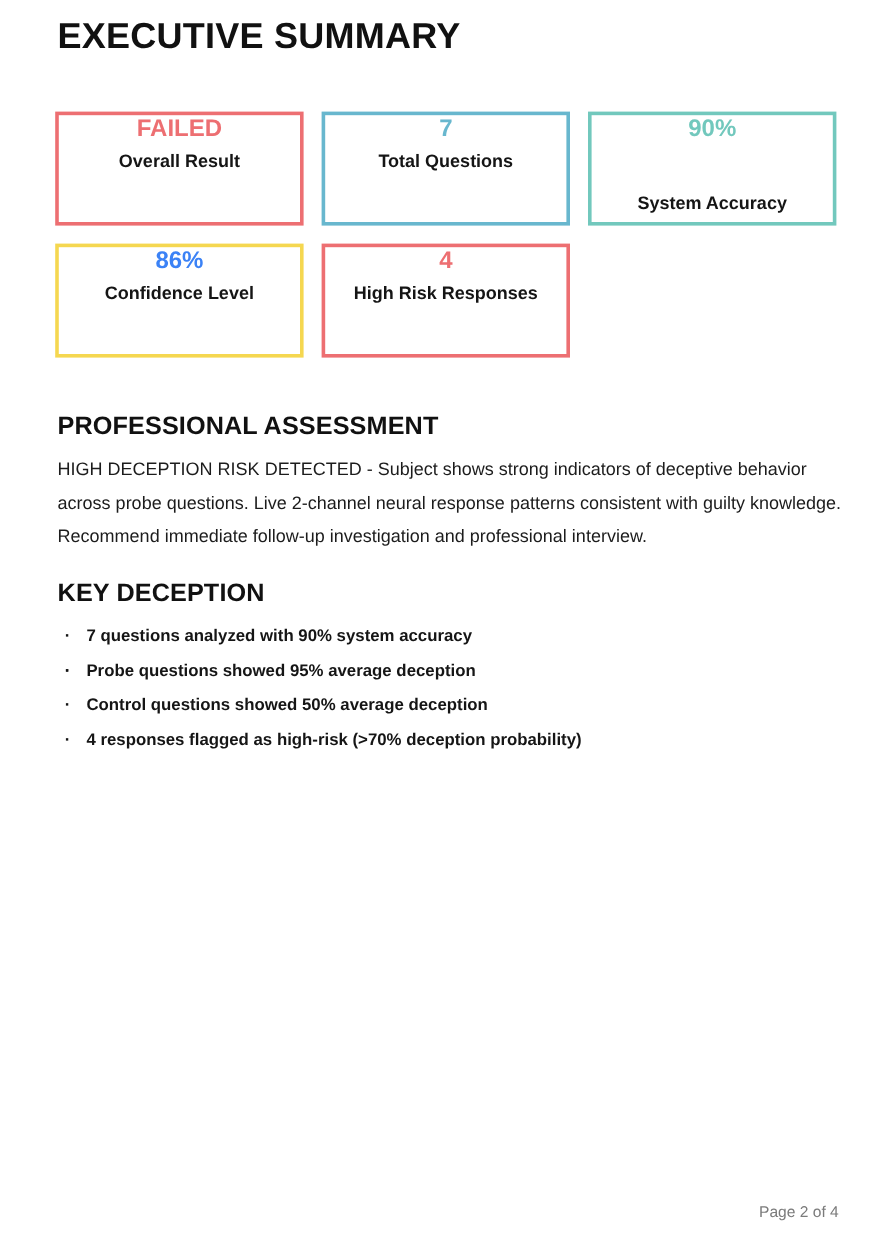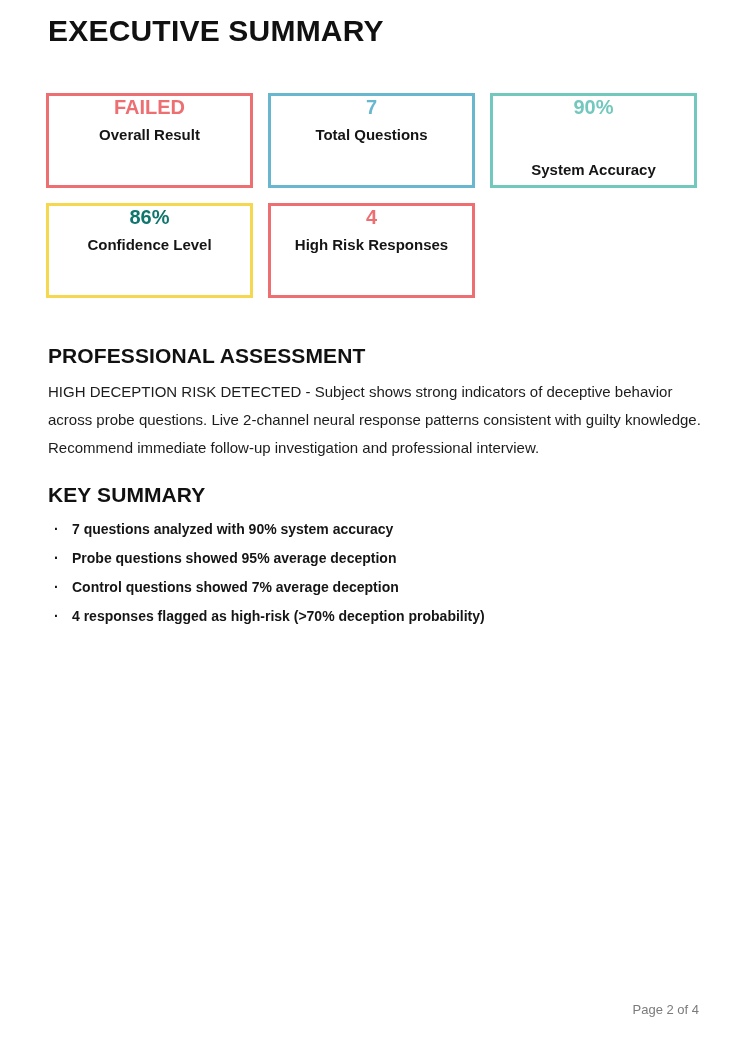--- a/index.html
+++ b/index.html
@@ -117,51 +117,51 @@
   </div>
   <div class="metric-card" style="border-color: rgb(104, 183, 206);">
     <div class="metric-value" style="color: rgb(104, 183, 206);">7</div>
     <div class="metric-label">Total Questions</div>
   </div>
   <div class="metric-card" style="border-color: rgb(114, 200, 189); gap: 44px;">
     <div class="metric-value" style="color: rgb(114, 200, 189);">90%</div>
     <div class="metric-label">System Accuracy</div>
   </div>
   <div class="metric-card" style="border-color: rgb(245, 215, 80);">
-    <div class="metric-value" style="color: #0f766e;">86%</div>
+    <div class="metric-value" style="color: #3b82f6;">86%</div>
     <div class="metric-label">Confidence Level</div>
   </div>
   <div class="metric-card" style="border-color: rgb(237, 111, 114);">
     <div class="metric-value" style="color: rgb(237, 111, 114);">4</div>
     <div class="metric-label">High Risk Responses</div>
   </div>
 </div>
 
 <div class="section section-assessment">
   <h2 class="section-heading">PROFESSIONAL ASSESSMENT</h2>
   <p class="assessment-body">HIGH DECEPTION RISK DETECTED - Subject shows strong indicators of deceptive behavior across probe questions. Live 2-channel neural response patterns consistent with guilty knowledge. Recommend immediate follow-up investigation and professional interview.</p>
 </div>
 
 <div class="section section-findings">
-  <h2 class="section-heading">KEY SUMMARY</h2>
+  <h2 class="section-heading">KEY DECEPTION</h2>
   <ul class="findings-list">
     <li class="finding-item">
       <span class="bullet-dot">·</span>
       <span>7 questions analyzed with 90% system accuracy</span>
     </li>
     <li class="finding-item">
       <span class="bullet-dot">·</span>
     </li>
     <li class="finding-item">
       <span class="bullet-dot">·</span>
       <span>Probe questions showed 95% average deception</span>
     </li>
     <li class="finding-item">
       <span class="bullet-dot">·</span>
-      <span>Control questions showed 7% average deception</span>
+      <span>Control questions showed 50% average deception</span>
     </li>
     <li class="finding-item">
       <span class="bullet-dot">·</span>
       <span>4 responses flagged as high-risk (&gt;70% deception probability)</span>
     </li>
   </ul>
 </div>
 
 <div class="page-number">Page 2 of 4</div>
 

